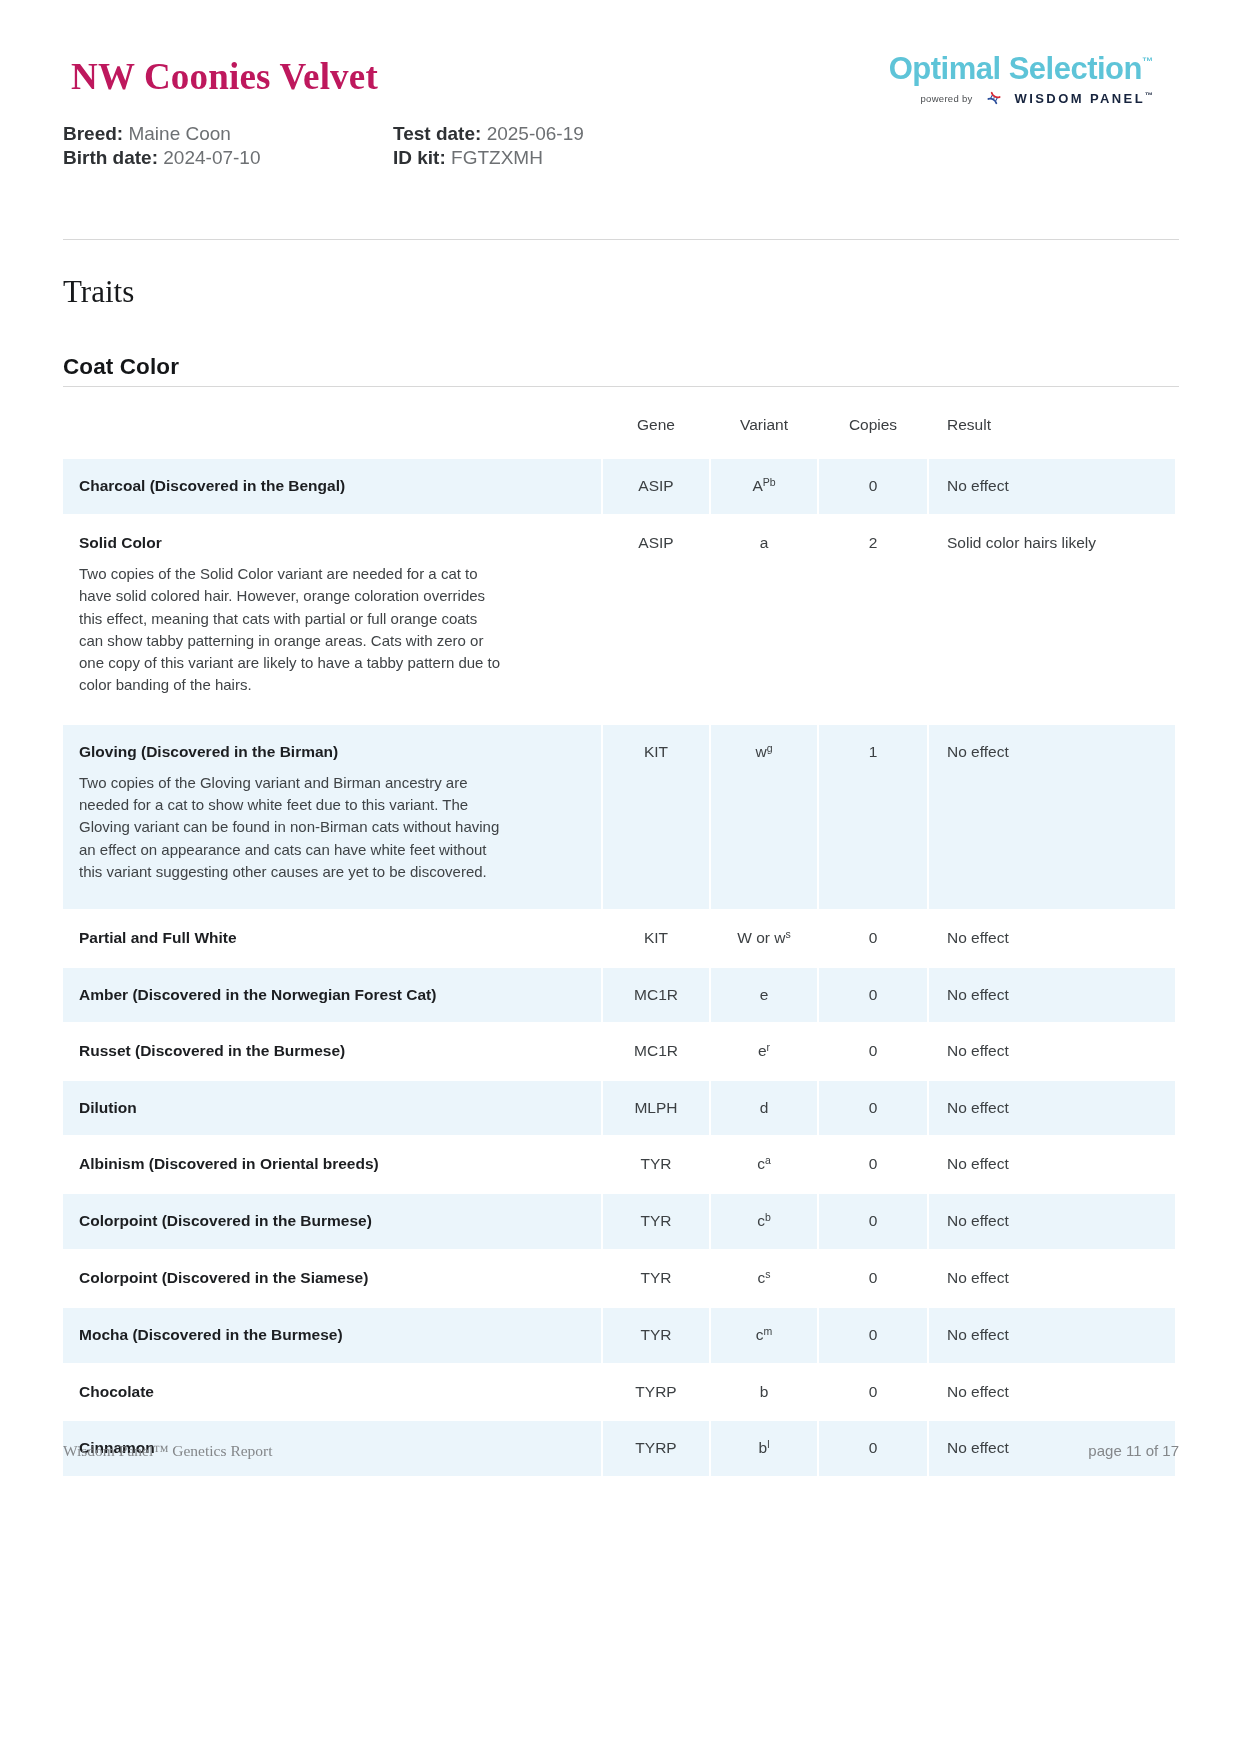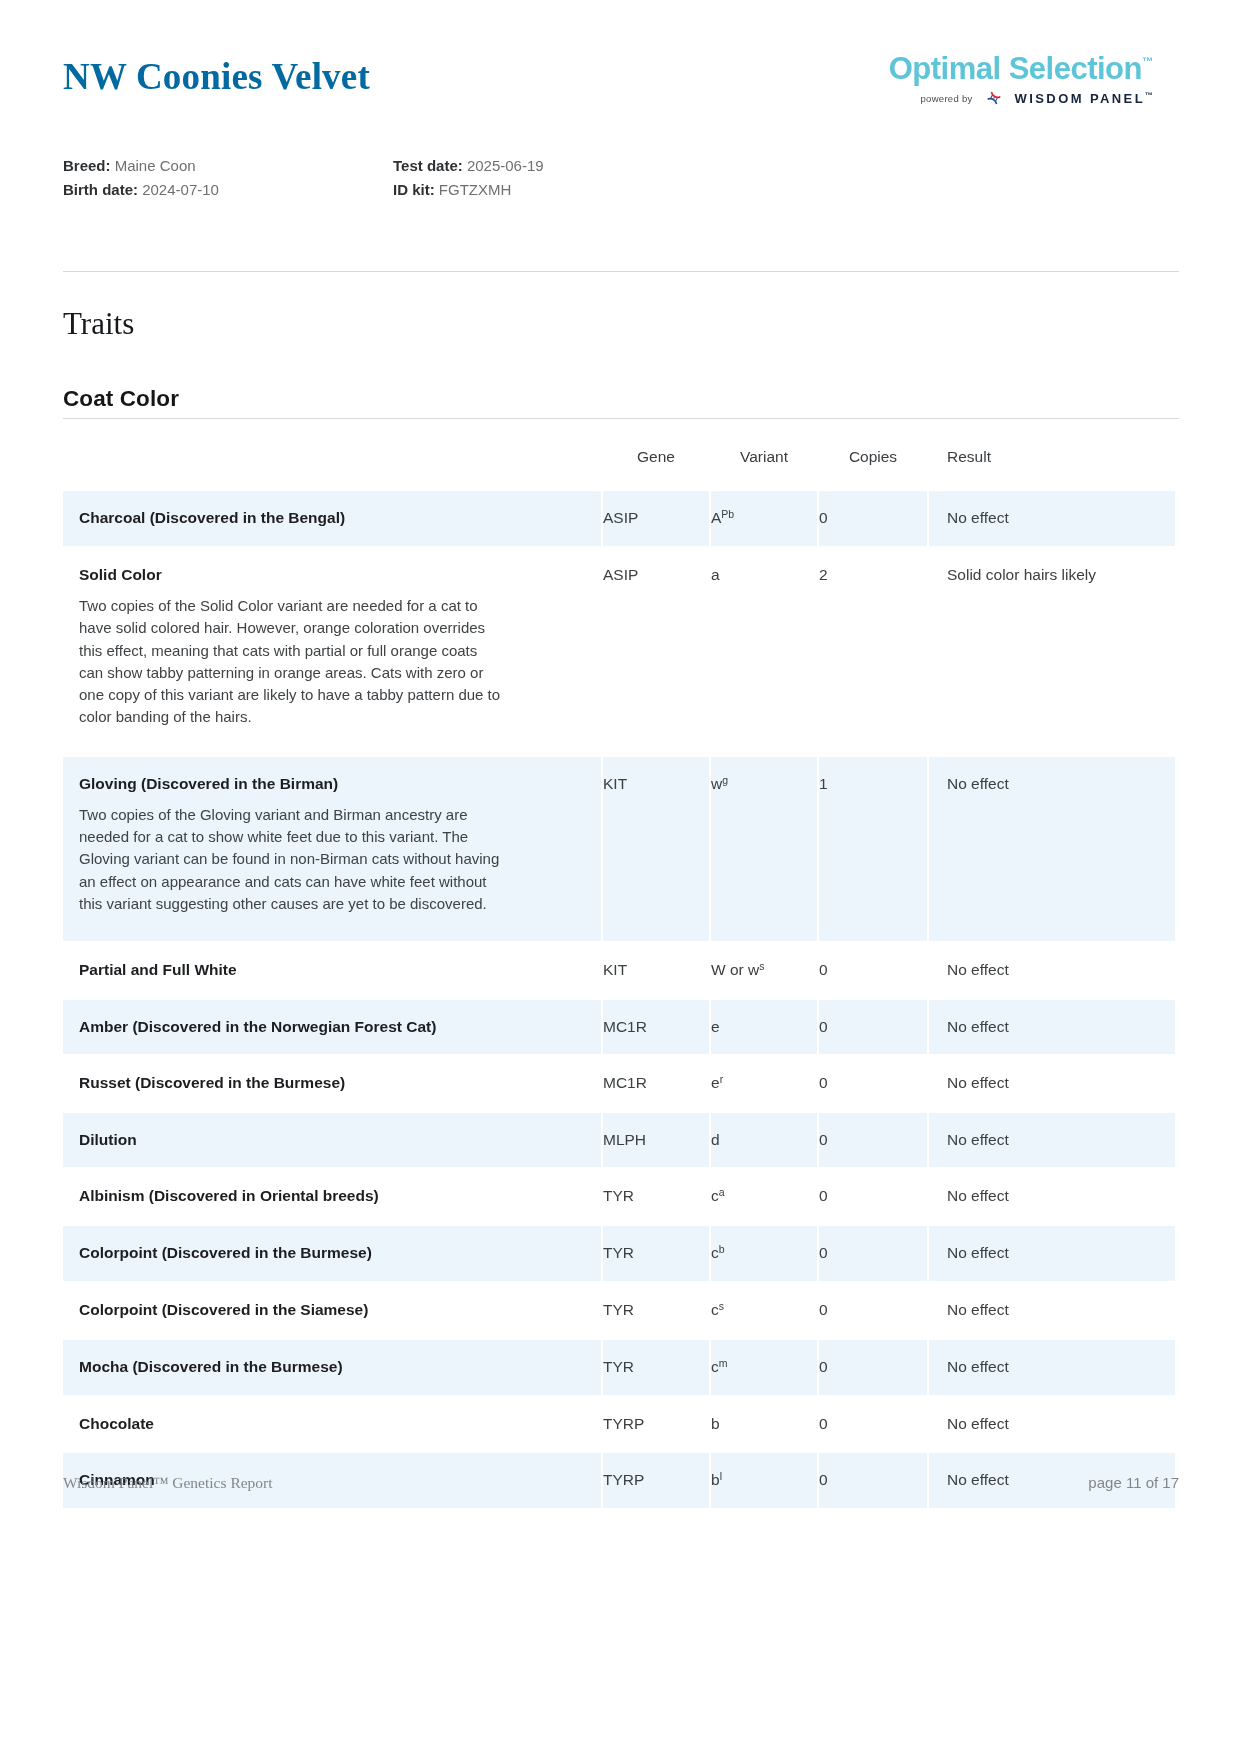--- a/index.html
+++ b/index.html
@@ -11,47 +11,47 @@
     font-family: "Liberation Sans", sans-serif;
     color: #3f4346;
     -webkit-font-smoothing: antialiased;
   }
   .page { padding: 0 63px; position: relative; }
 
   
   .top-header { display: flex; justify-content: space-between; align-items: flex-start; }
   .pet-title {
     font-family: "Liberation Serif", serif;
-    font-size: 37px; font-weight: 700; color: #0369a1;
-    margin-top: 56px; line-height: 42px; letter-spacing: 0.2px;
+    font-size: 37px; font-weight: 700; color: #be185d;
+    margin-top: 56px; line-height: 42px; letter-spacing: 0.2px; margin-left: 8px;
   }
   .logo-block { margin-top: 44px; margin-right: 26px; text-align: right; }
   .brand-line {
     font-size: 31px; font-weight: 700; letter-spacing: -0.5px;
     color: #5ec4d8; line-height: 34px; white-space: nowrap;
   }
   .brand-line .tm { font-size: 11px; vertical-align: 14px; letter-spacing: 0; }
   .powered-line {
     margin-top: 4px; display: flex; align-items: center; justify-content: flex-end; gap: 13px;
   }
   .powered-by { font-size: 9.5px; color: #4a4d50; letter-spacing: 0.3px; }
   .partner-name {
     font-size: 13px; font-weight: 700; letter-spacing: 2.4px;
     color: #17243e; white-space: nowrap;
   }
   .partner-name .tm { font-size: 8px; vertical-align: 5px; letter-spacing: 0; }
   .dna-icon { width: 16px; height: 16px; display: inline-block; }
 
   
   .info-grid {
-    margin-top: 48px;
+    margin-top: 16px;
     display: grid;
     grid-template-columns: 330px auto;
     grid-auto-rows: 24px;
-    font-size: 15px;
+    font-size: 19px;
   }
   .info-item { line-height: 24px; }
   .info-label { font-weight: 700; color: #2e3134; }
   .info-value { color: #6d7073; }
 
   .divider { border: none; border-top: 1px solid #d8d8d8; margin: 0; }
   .divider-1 { margin-top: 69px; }
   .divider-2 { margin-top: 6px; }
 
   
@@ -84,21 +84,21 @@
   thead th.h-result { text-align: left; padding-left: 18px; }
 
   tbody td {
     background: var(--row-bg, transparent);
     vertical-align: top;
     font-size: 15.5px; color: #3c4043;
     padding: 17px 0;
     line-height: 20px;
   }
   td.c-trait  { padding-left: 16px; padding-right: 24px; }
-  td.c-gene, td.c-var, td.c-copies { text-align: left; }
+  td.c-gene, td.c-var, td.c-copies { text-align: center; }
   td.c-result { text-align: left; padding-left: 18px; }
 
   .trait-name { font-weight: 700; color: #1c1e21; font-size: 15.5px; line-height: 20px; }
   .trait-desc {
     margin: 10px 0 9px 0; max-width: 424px;
     font-size: 15px; line-height: 22.3px; color: #3f4346; font-weight: 400;
   }
   .variant-sup, .var-sup { font-size: 10.5px; position: relative; top: -5px; letter-spacing: 0; }
 
   

